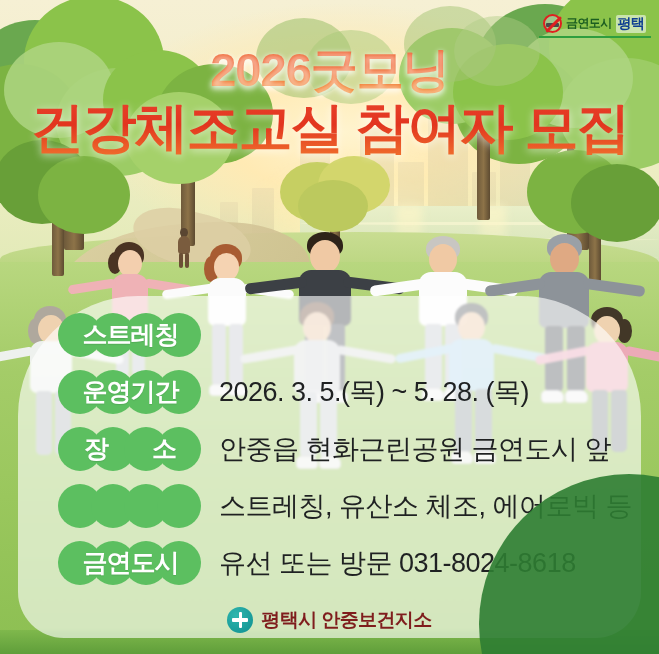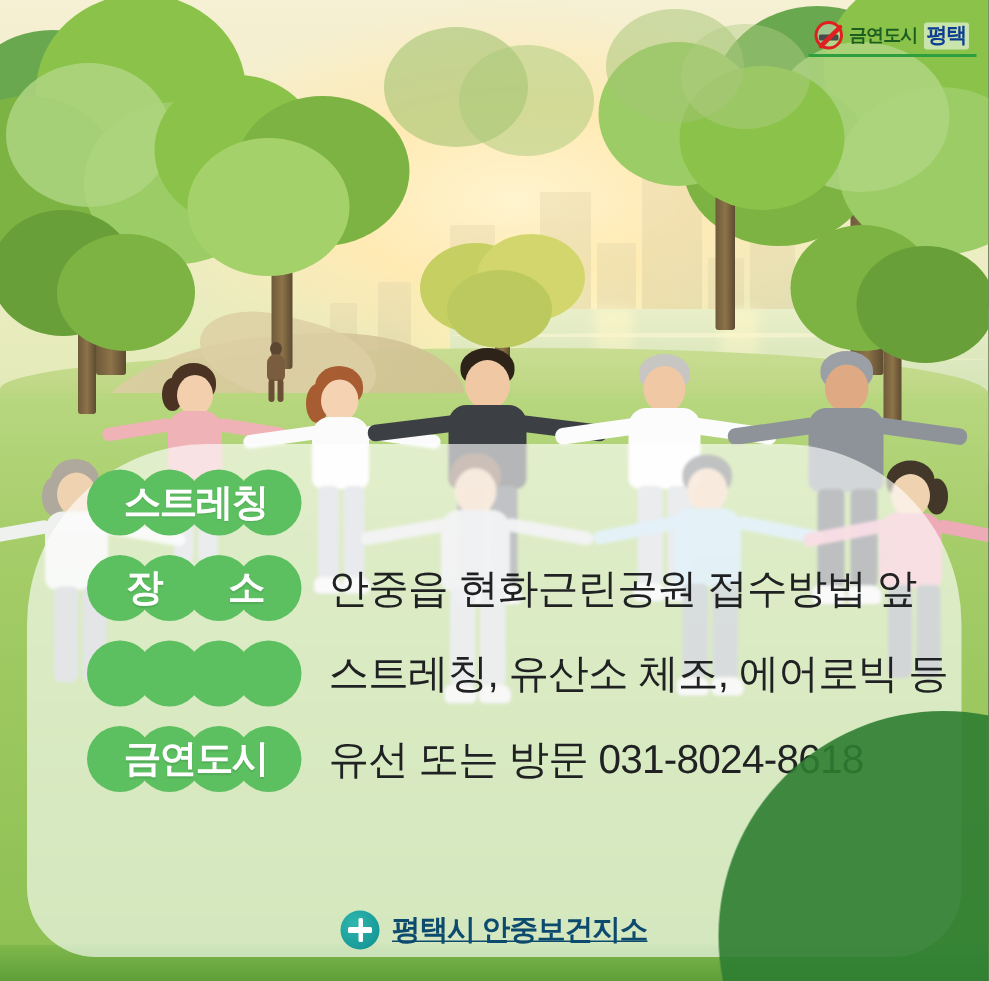--- a/index.html
+++ b/index.html
@@ -178,21 +178,21 @@
   .footer .cross{
     width:26px;height:26px;border-radius:50%;
     background:radial-gradient(circle at 35% 32%,#2fb6ae,#0e8f90);
     position:relative;flex:0 0 auto;
   }
   .footer .cross:before,.footer .cross:after{
     content:"";position:absolute;background:#ffffff;border-radius:1px;
   }
   .footer .cross:before{left:11.2px;top:5px;width:3.6px;height:16px;}
   .footer .cross:after{left:5px;top:11.2px;width:16px;height:3.6px;}
-  .footer .fname{font-size:19px;font-weight:700;color:#0c4a6e;letter-spacing:-.6px;text-decoration:underline;}
+  .footer .fname{font-size:19px;font-weight:700;color:#7f1d1d;letter-spacing:-.6px;}
 
   
   .jnm{
     position:absolute;right:14px;bottom:16px;z-index:10;
     display:flex;align-items:flex-end;gap:6px;
     color:#ffffff;text-shadow:0 1px 3px rgba(0,0,0,.14);
   }
   .jnm .j1{font-size:38px;font-weight:900;letter-spacing:-2px;line-height:.86;font-style:italic;}
   .jnm .j2{font-size:21px;font-weight:700;letter-spacing:0px;line-height:1.6;}
   .corner-green{
@@ -408,49 +408,65 @@
       <div class="p-leg" style="left:66px;top:83px;width:16px;height:62px;background:#8a9199;"></div>
     </div>
   </div>
 
   <div class="smoke-logo">
     <span class="noSmoke"></span>
     <span class="l1">금연도시</span>
     <span class="l2">평택</span>
   </div>
 
+  <div class="title-wrap">
+    <div class="title1">2026굿모닝</div>
+    <div class="title2">건강체조교실 참여자 모집</div>
+  </div>
 
   <div class="panel"></div>
 
   <div class="info">
 
     <div class="row">
       <div class="pill">
         <span class="blob">
             <i></i>
             <i></i>
             <i></i>
             <i></i>
           </span>
         <span class="lbl">스트레칭</span>
       </div>
     </div>
 
+    <div class="row">
+      <div class="pill">
+        <span class="blob">
+            <i></i>
+            <i></i>
+            <i></i>
+            <i></i>
+          </span>
+        <span class="lbl">운영기간</span>
+      </div>
+      <div class="val">2026. 3. 5.(목) ~ 5. 28. (목)</div>
+    </div>
 
     <div class="row">
       <div class="pill wide">
         <span class="blob">
             <i></i>
             <i></i>
             <i></i>
             <i></i>
           </span>
         <span class="lbl">장  소</span>
       </div>
-      <div class="val">안중읍 현화근린공원 접수방법 앞</div>
+      <div class="val">안중읍 현화근린공원 금연도시 앞</div>
     </div>
 
     <div class="row">
       <div class="pill">
         <span class="blob">
             <i></i>
             <i></i>
             <i></i>
             <i></i>
           </span>

